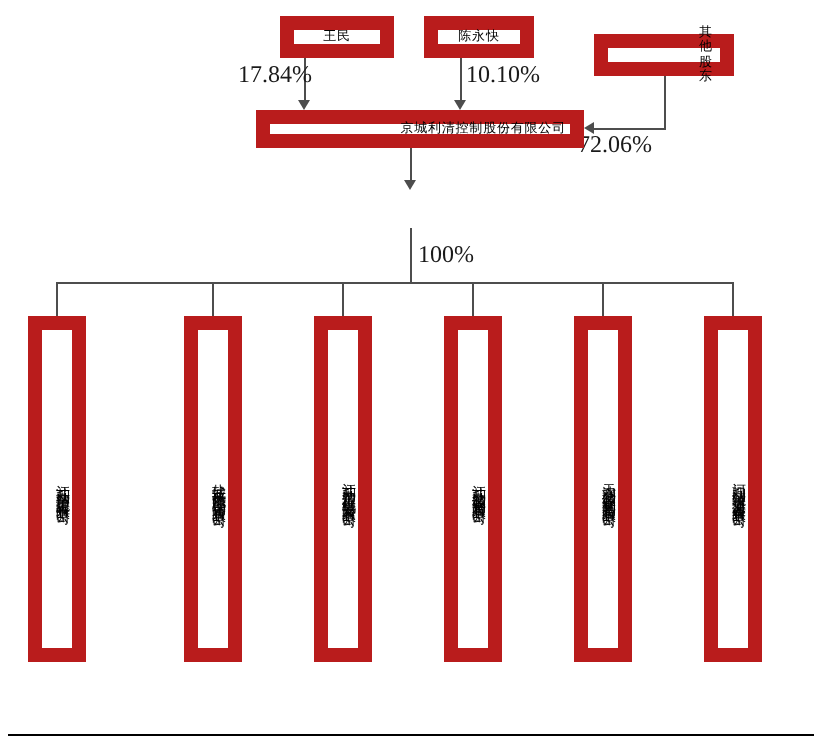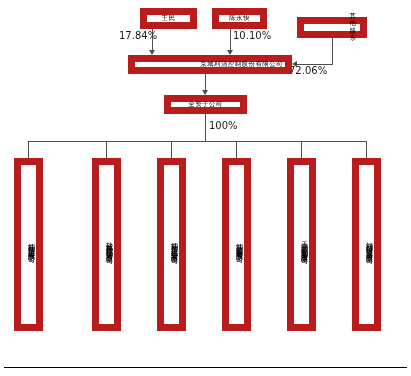--- a/index.html
+++ b/index.html
@@ -80,23 +80,24 @@
     width: 0;
     height: 0;
     border-top: 3.5px solid transparent;
     border-bottom: 3.5px solid transparent;
     border-right: 5px solid #4d4d4d;
   }
 
   
   .pct {
     position: absolute;
-    font-size: 10px;
+    font-size: 12px;
     color: #1a1a1a;
     white-space: nowrap;
+    font-family: Liberation Serif, serif;
   }
 
   
   .footer-rule {
     position: absolute;
     left: 4px;
     top: 367px;
     width: 403px;
     height: 1px;
     background: #000000;
@@ -132,23 +133,20 @@
   <div class="arrow-left" style="left:292px; top:60.5px;"></div>
   <span class="pct" style="left:289px; top:65px;">72.06%</span>
 
   <div class="node horiz" style="left:128px; top:55px; width:164px; height:19px;justify-content:flex-end;">
     <span>京城利清控制股份有限公司</span>
   </div>
 
   <div class="vline" style="left:205px; top:74px; height:19px;"></div>
   <div class="arrow-down" style="left:201.5px; top:90px;"></div>
 
-  <div class="node horiz" style="left:164px; top:95px; width:83px; height:19px;">
-    <span>全资子公司</span>
-  </div>
 
   <div class="vline" style="left:205px; top:114px; height:27px;"></div>
   <span class="pct" style="left:209px; top:120px;">100%</span>
 
   <div class="hline" style="left:28px; top:141px; width:338px;"></div>
 
   <div class="vline" style="left:28px;  top:141px; height:17px;"></div>
   <div class="vline" style="left:106px; top:141px; height:17px;"></div>
   <div class="vline" style="left:171px; top:141px; height:17px;"></div>
   <div class="vline" style="left:236px; top:141px; height:17px;"></div>

